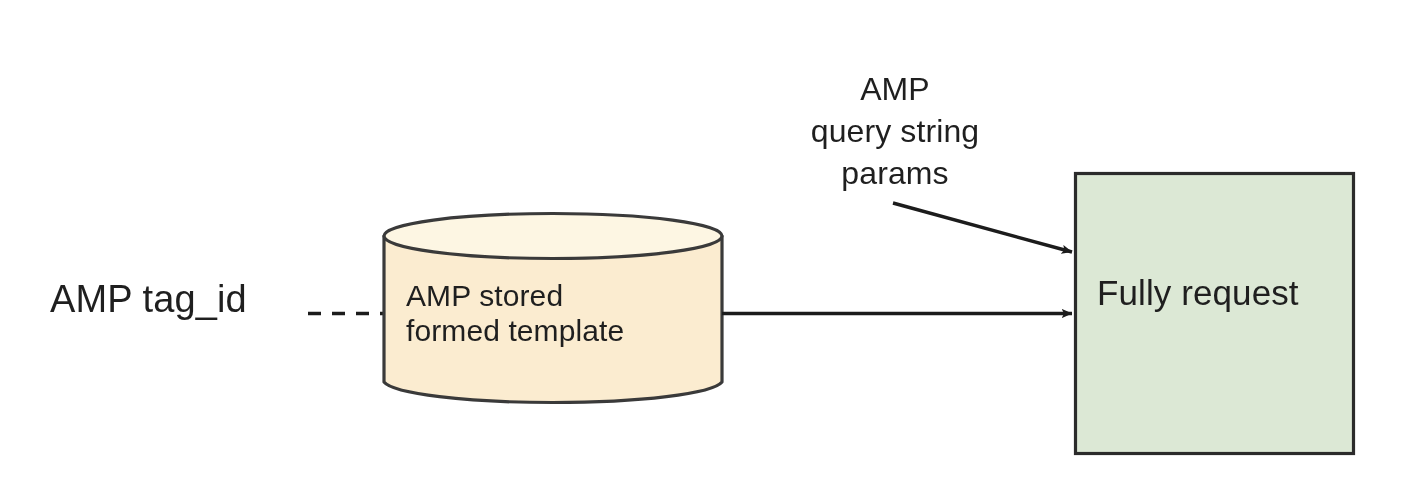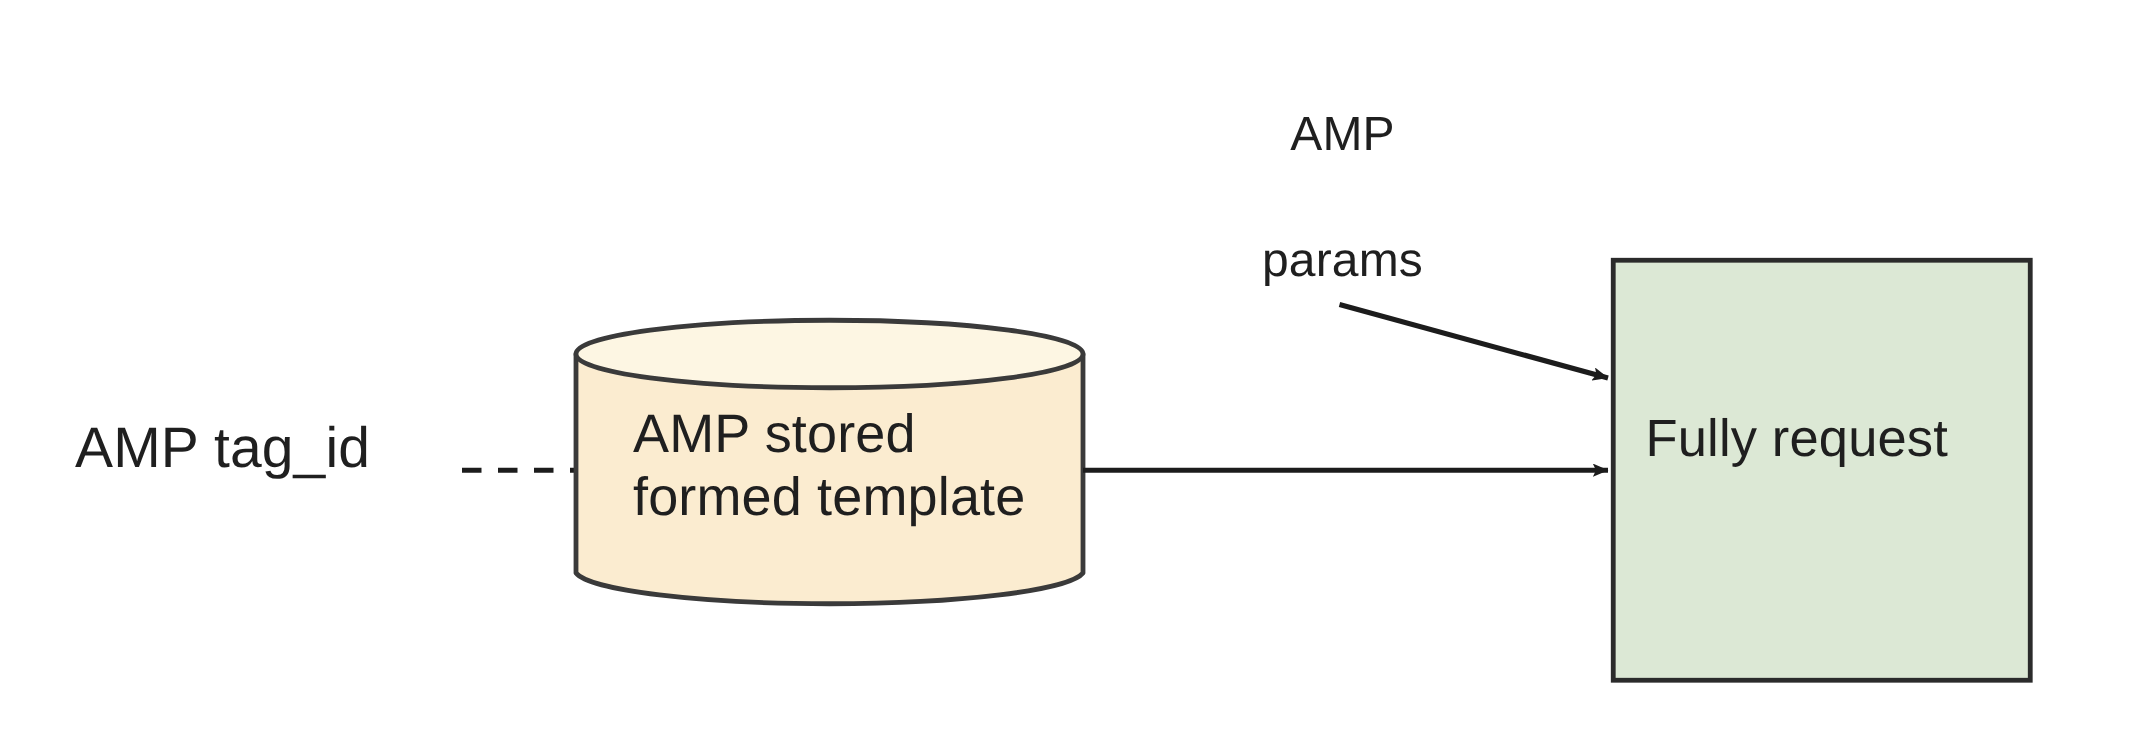--- a/index.html
+++ b/index.html
@@ -32,23 +32,22 @@
     line-height: 1.18;
     letter-spacing: 0.1px;
   }
   #label-amp-tag-id {
     left: 50px;
     top: 277px;
     font-size: 38px;
   }
   #label-cylinder {
     left: 406px;
-    top: 268px;
-    font-size: 36px;
-    margin-left: 16px;
+    top: 278px;
+    font-size: 30px;
   }
   #label-query-params {
     left: 770px;
     top: 48px;
     width: 250px;
     text-align: center;
     font-size: 32px;
     line-height: 1.32;
     margin-top: 20px;
   }
@@ -90,17 +89,17 @@
 
     <g>
       <rect x="1075.5" y="173.5" width="278" height="280" fill="#dce8d5" stroke="#2b2b2b" stroke-width="3.2"></rect>
     </g>
   </svg>
 
   <div class="node-label" id="label-amp-tag-id">AMP tag_id</div>
 
   <div class="node-label" id="label-cylinder"><span>AMP stored</span><br><span>formed template</span></div>
 
-  <div class="node-label" id="label-query-params"><span>AMP</span><br><br><span>params</span></div>
+  <div class="node-label" id="label-query-params"><span>AMP</span><br><span>query string</span><br><span>params</span></div>
 
   <div class="node-label" id="label-ortb"><span>Fully request</span><br></div>
 
 </div>
 
 </body></html>

